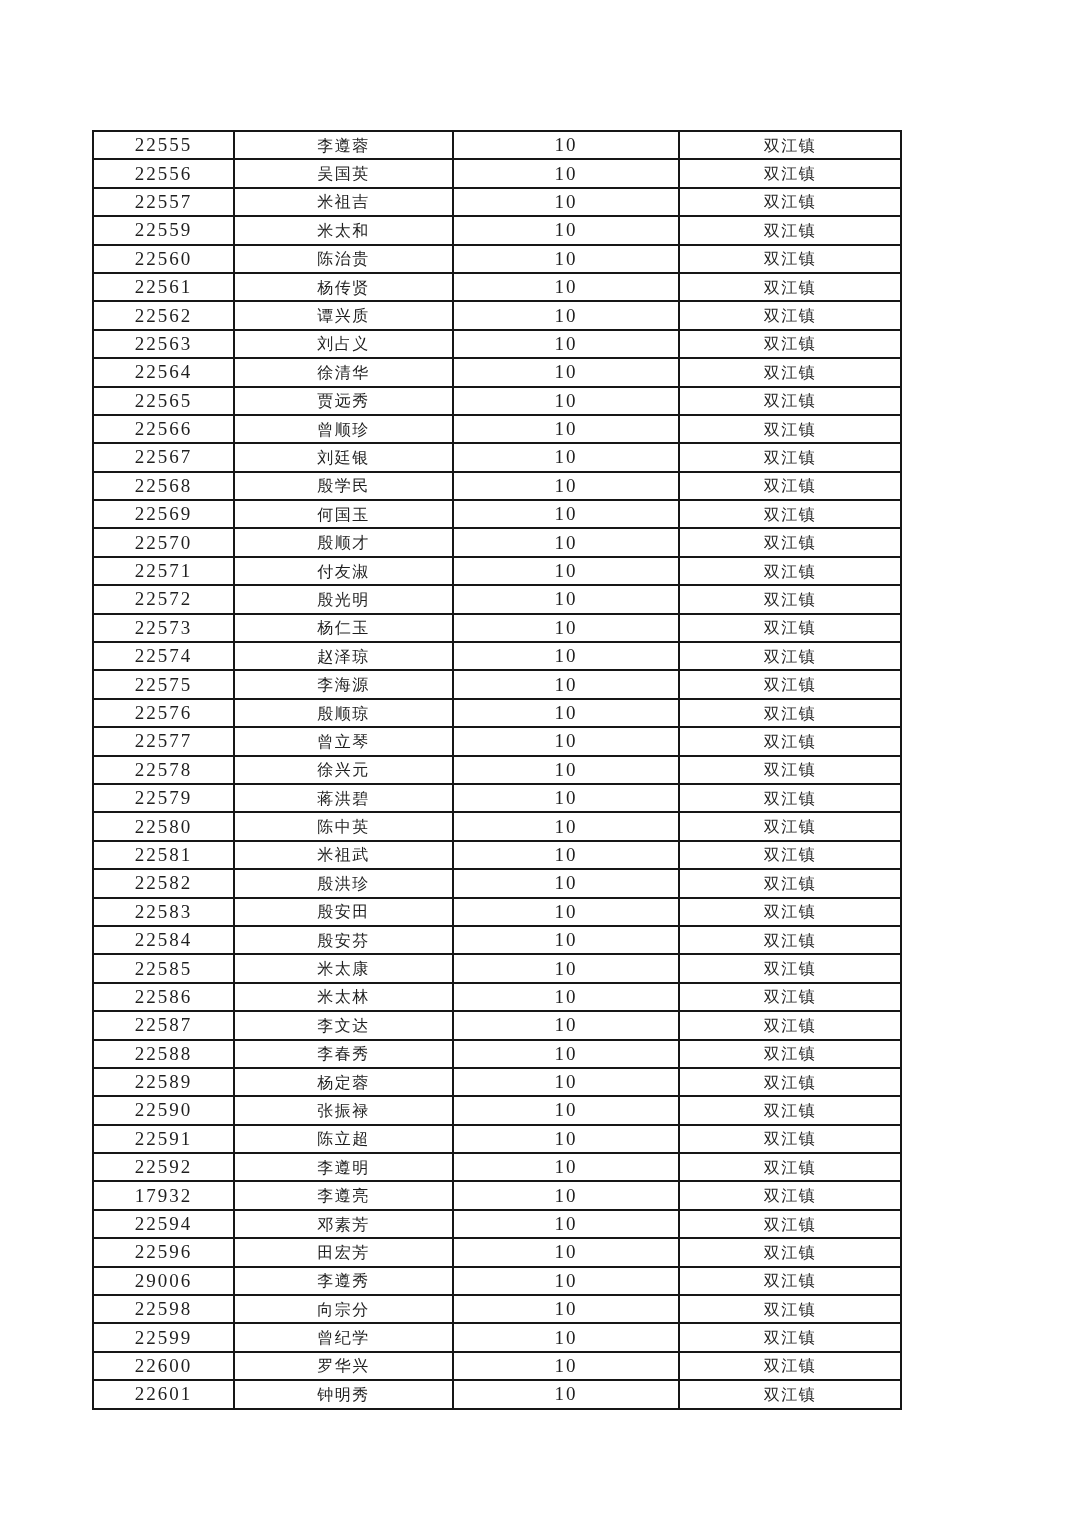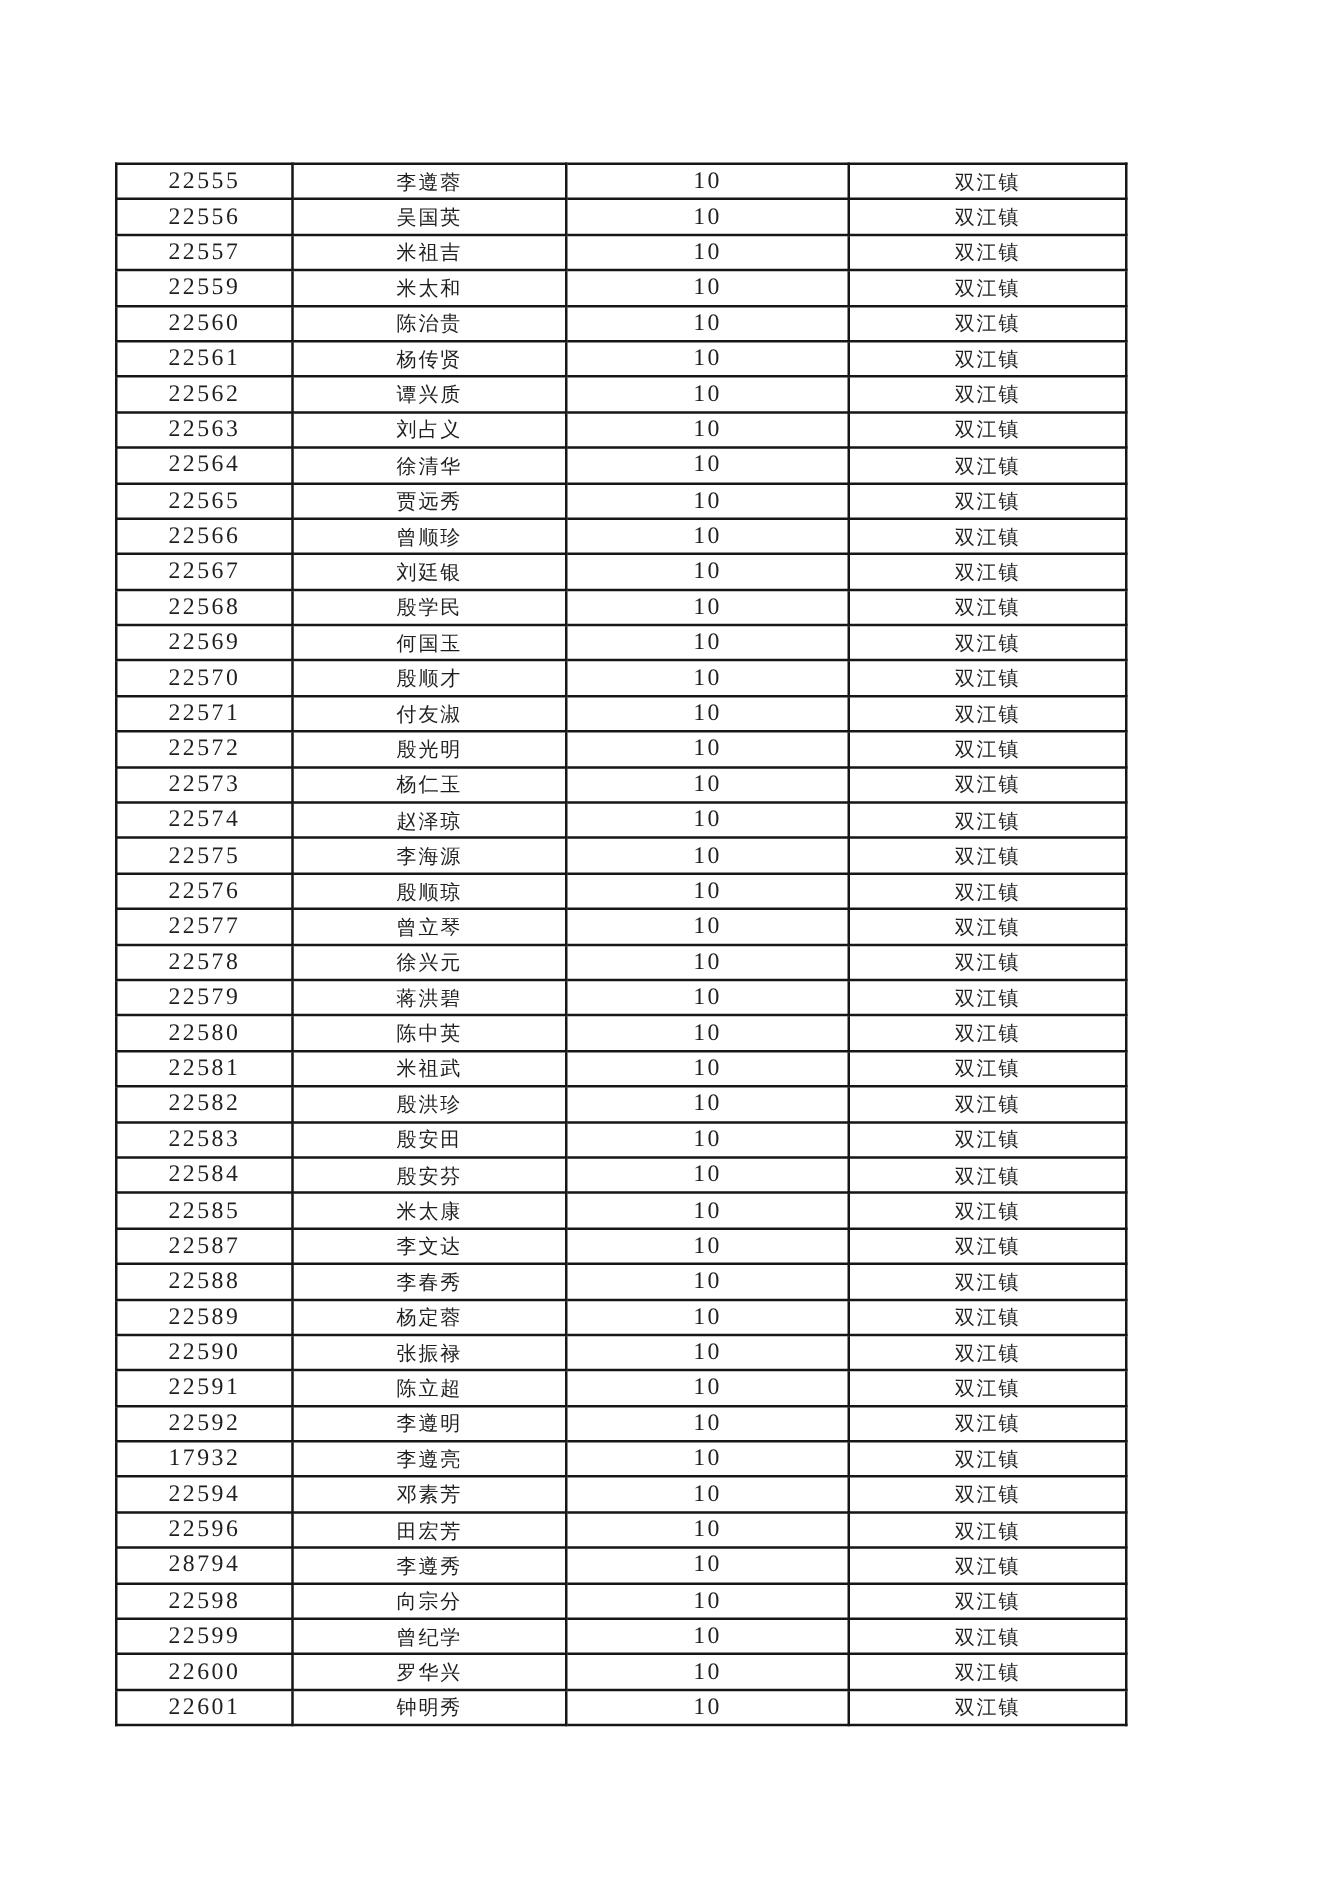--- a/index.html
+++ b/index.html
@@ -232,20 +232,26 @@
           <td class="col-value">10</td>
           <td class="col-town">双江镇</td>
         </tr>
         <tr>
           <td class="col-id">22585</td>
           <td class="col-name">米太康</td>
           <td class="col-value">10</td>
           <td class="col-town">双江镇</td>
         </tr>
         <tr>
+          <td class="col-id">22586</td>
+          <td class="col-name">米太林</td>
+          <td class="col-value">10</td>
+          <td class="col-town">双江镇</td>
+        </tr>
+        <tr>
           <td class="col-id">22587</td>
           <td class="col-name">李文达</td>
           <td class="col-value">10</td>
           <td class="col-town">双江镇</td>
         </tr>
         <tr>
           <td class="col-id">22588</td>
           <td class="col-name">李春秀</td>
           <td class="col-value">10</td>
           <td class="col-town">双江镇</td>
@@ -286,21 +292,21 @@
           <td class="col-value">10</td>
           <td class="col-town">双江镇</td>
         </tr>
         <tr>
           <td class="col-id">22596</td>
           <td class="col-name">田宏芳</td>
           <td class="col-value">10</td>
           <td class="col-town">双江镇</td>
         </tr>
         <tr>
-          <td class="col-id">28794</td>
+          <td class="col-id">29006</td>
           <td class="col-name">李遵秀</td>
           <td class="col-value">10</td>
           <td class="col-town">双江镇</td>
         </tr>
         <tr>
           <td class="col-id">22598</td>
           <td class="col-name">向宗分</td>
           <td class="col-value">10</td>
           <td class="col-town">双江镇</td>
         </tr>

